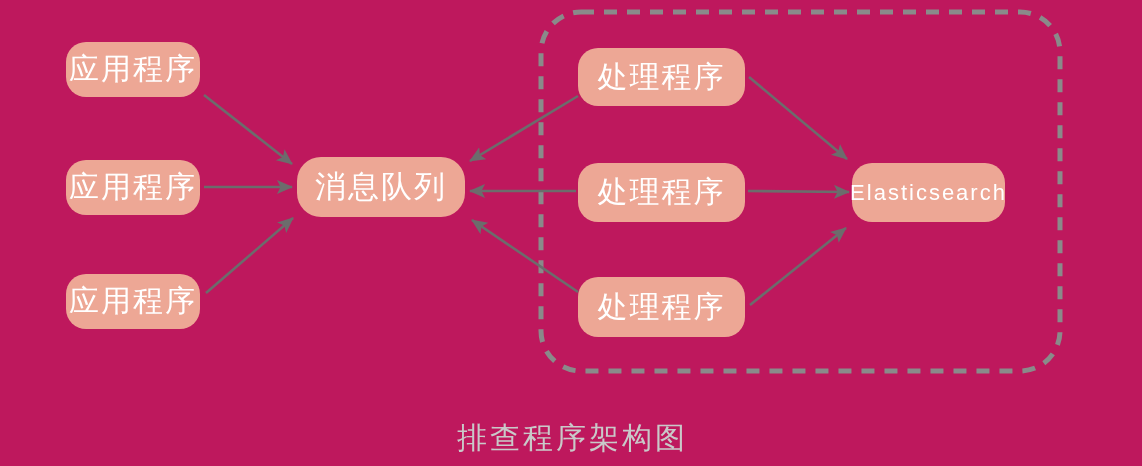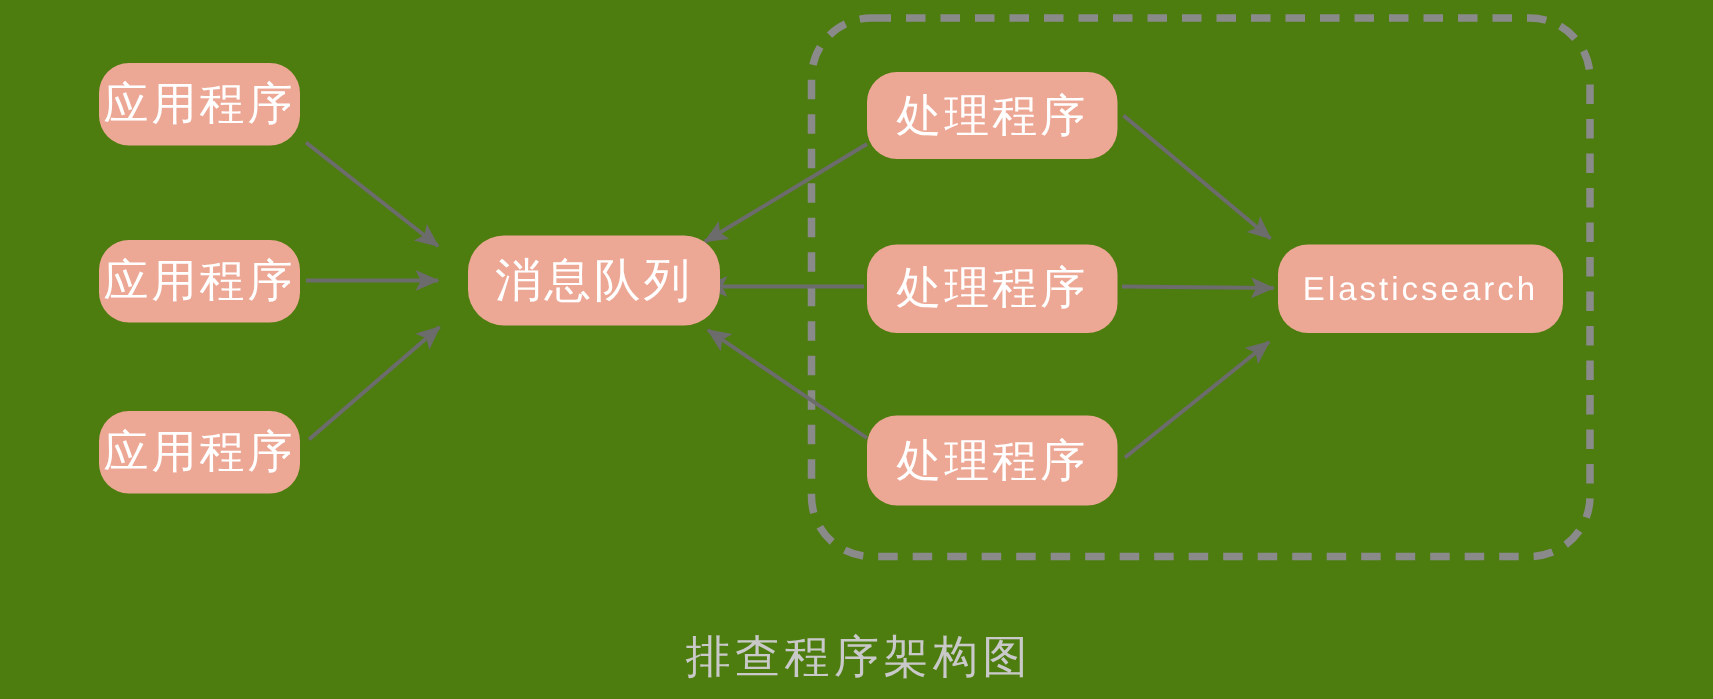--- a/index.html
+++ b/index.html
@@ -5,21 +5,21 @@
   html, body {
     margin: 0;
     padding: 0;
     background: #ffffff;
     font-family: "Liberation Sans", "DejaVu Sans", sans-serif;
   }
   .canvas {
     position: relative;
     width: 1142px;
     height: 466px;
-    background: #4d7c0f;
+    background: #be185d;
     overflow: hidden;
   }
   #edges-svg {
     position: absolute;
     left: 0;
     top: 0;
     z-index: 1;
   }
   .node {
     position: absolute;
@@ -67,21 +67,21 @@
       <line x1="576" y1="191" x2="470" y2="191" stroke="#6C6C6C" stroke-width="2.6" marker-end="url(#ah)"></line>
       <line x1="578" y1="292" x2="472" y2="220" stroke="#6C6C6C" stroke-width="2.6" marker-end="url(#ah)"></line>
       <line x1="749" y1="77" x2="847" y2="159" stroke="#6C6C6C" stroke-width="2.6" marker-end="url(#ah)"></line>
       <line x1="748" y1="191" x2="849" y2="192" stroke="#6C6C6C" stroke-width="2.6" marker-end="url(#ah)"></line>
       <line x1="750" y1="305" x2="846" y2="228" stroke="#6C6C6C" stroke-width="2.6" marker-end="url(#ah)"></line>
     </svg>
 
   <div class="node" style="left: 66px; top: 42px; width: 134px; height: 55px; font-size: 30px;">应用程序</div>
   <div class="node" style="left: 66px; top: 160px; width: 134px; height: 55px; font-size: 30px;">应用程序</div>
   <div class="node" style="left: 66px; top: 274px; width: 134px; height: 55px; font-size: 30px;">应用程序</div>
-  <div class="node" style="left: 312px; top: 157px; width: 168px; height: 60px; font-size: 31px; border-radius: 24px;">消息队列</div>
+  <div class="node" style="left: 297px; top: 157px; width: 168px; height: 60px; font-size: 31px; border-radius: 24px;">消息队列</div>
   <div class="node" style="left: 578px; top: 48px; width: 167px; height: 58px; font-size: 30px;">处理程序</div>
   <div class="node" style="left: 578px; top: 163px; width: 167px; height: 59px; font-size: 30px;">处理程序</div>
   <div class="node" style="left: 578px; top: 277px; width: 167px; height: 60px; font-size: 30px;">处理程序</div>
-  <div class="node" style="left: 852px; top: 163px; width: 190px; height: 59px; font-size: 22px;">Elasticsearch</div>
+  <div class="node" style="left: 852px; top: 163px; width: 153px; height: 59px; font-size: 22px;">Elasticsearch</div>
 
   <div class="caption">排查程序架构图</div>
 
 </div>
 
 </body></html>

